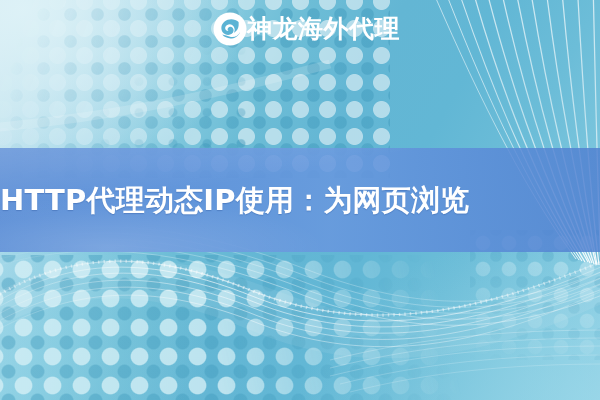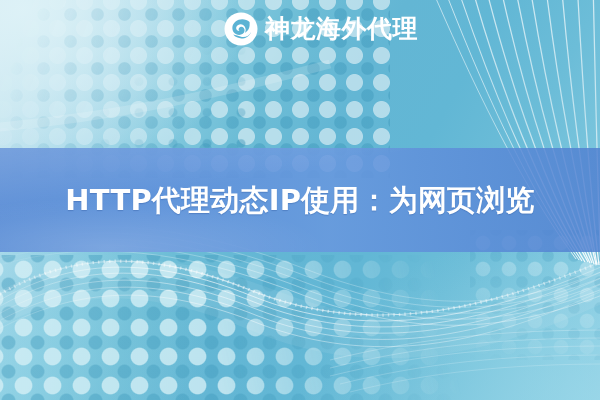--- a/index.html
+++ b/index.html
@@ -131,43 +131,41 @@
   }
 
   .title-wrap {
     position: absolute;
     left: 0;
     top: 148px;
     width: 600px;
     height: 104px;
     display: flex;
     flex-direction: column;
-    align-items: center;
     justify-content: center;
     gap: 2px;
   }
   .title-line {
     color: #ffffff;
     font-family: "DejaVu Sans", "Liberation Sans", sans-serif;
     font-weight: bold;
     font-size: 29px;
     line-height: 36px;
     letter-spacing: .2px;
     white-space: nowrap;
     text-shadow: 0 1px 1px rgba(30,70,140,.28);
   }
 
   
   .logo {
     position: absolute;
-    left: 224px;
+    left: 213px;
     top: 11px;
     display: flex;
     align-items: center;
-    gap: 7px;
     height: 36px;
   }
   .logo-mark {
     width: 34px;
     height: 34px;
     flex: 0 0 34px;
     display: block;
   }
   .logo-text {
     color: #ffffff;

